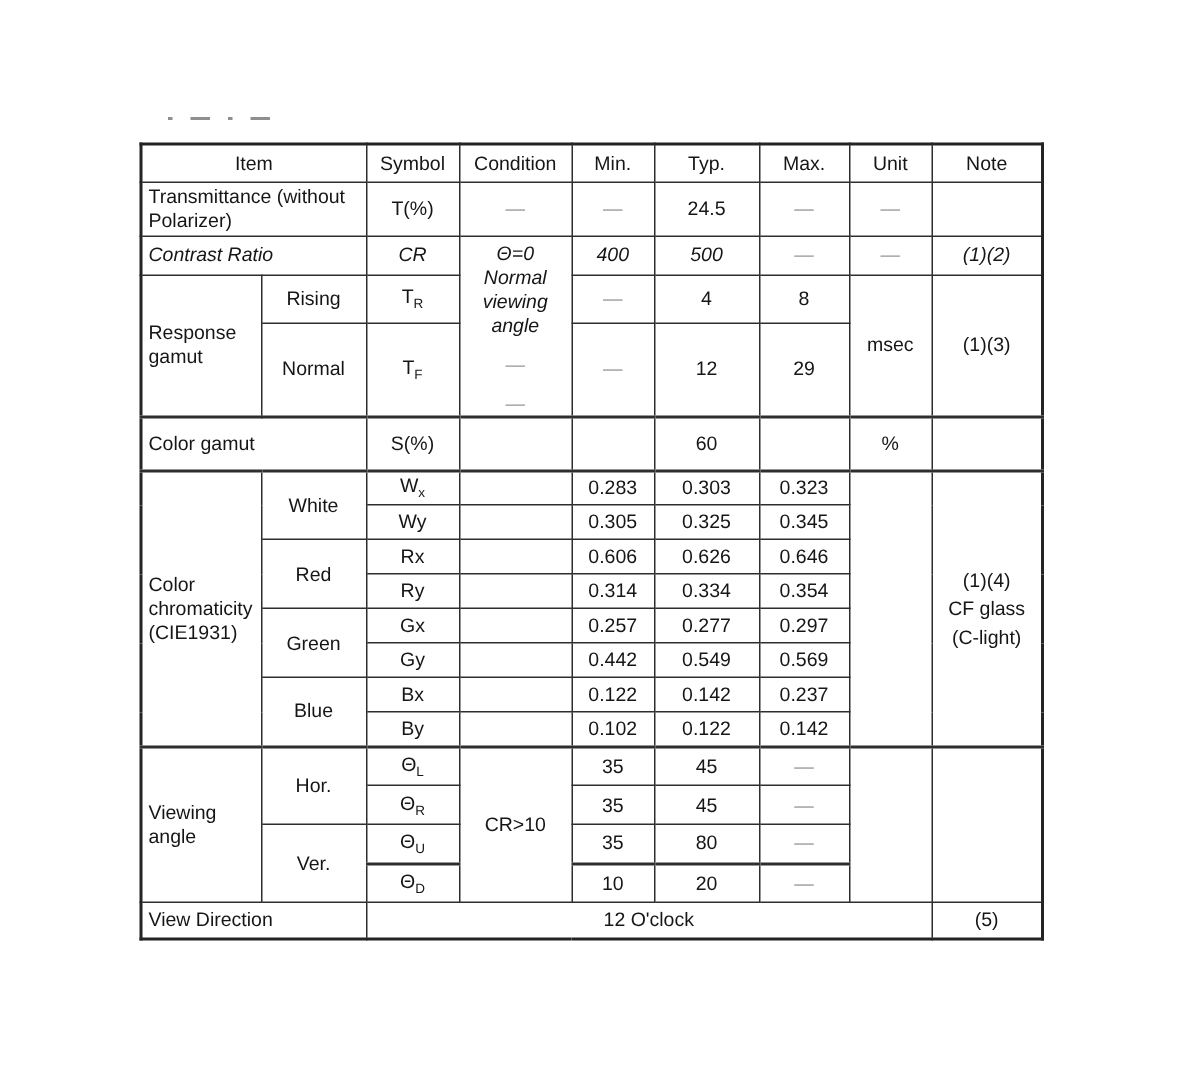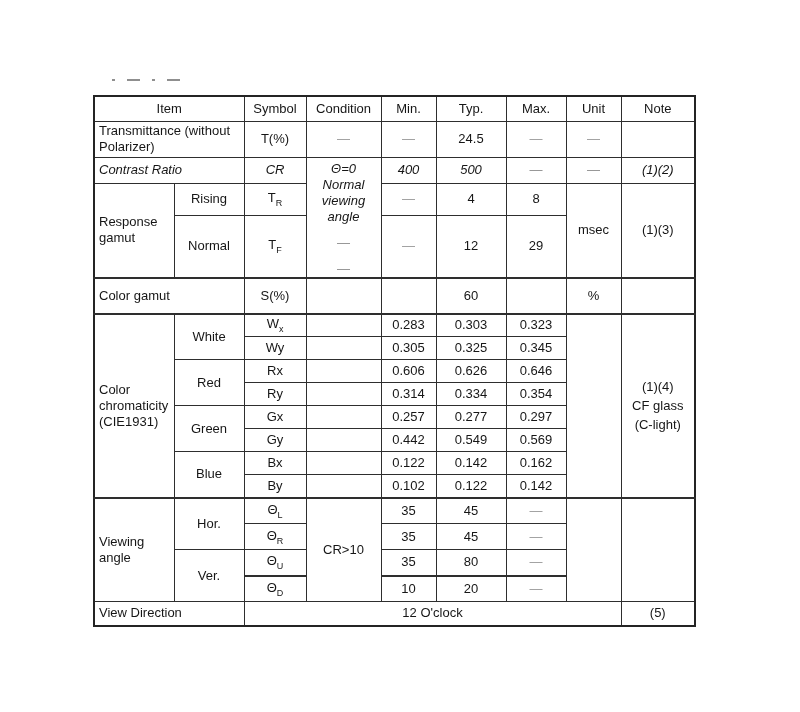--- a/index.html
+++ b/index.html
@@ -185,21 +185,21 @@
           <td>0.442</td>
           <td>0.549</td>
           <td>0.569</td>
         </tr>
         <tr>
           <td rowspan="2">Blue</td>
           <td>Bx</td>
           <td></td>
           <td>0.122</td>
           <td>0.142</td>
-          <td>0.162</td>
+          <td>0.237</td>
         </tr>
         <tr>
           <td>By</td>
           <td></td>
           <td>0.102</td>
           <td>0.122</td>
           <td>0.142</td>
         </tr>
         <tr class="sec">
           <td rowspan="4" class="left">Viewing angle</td>

